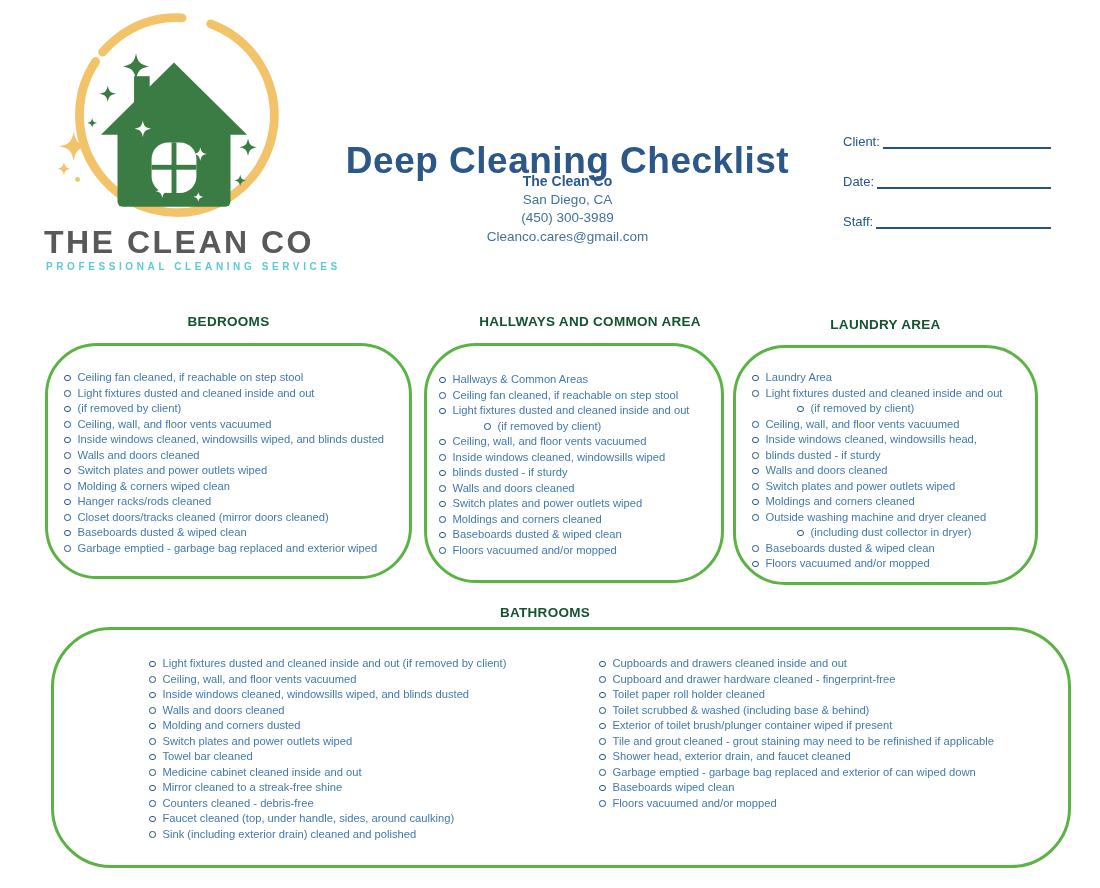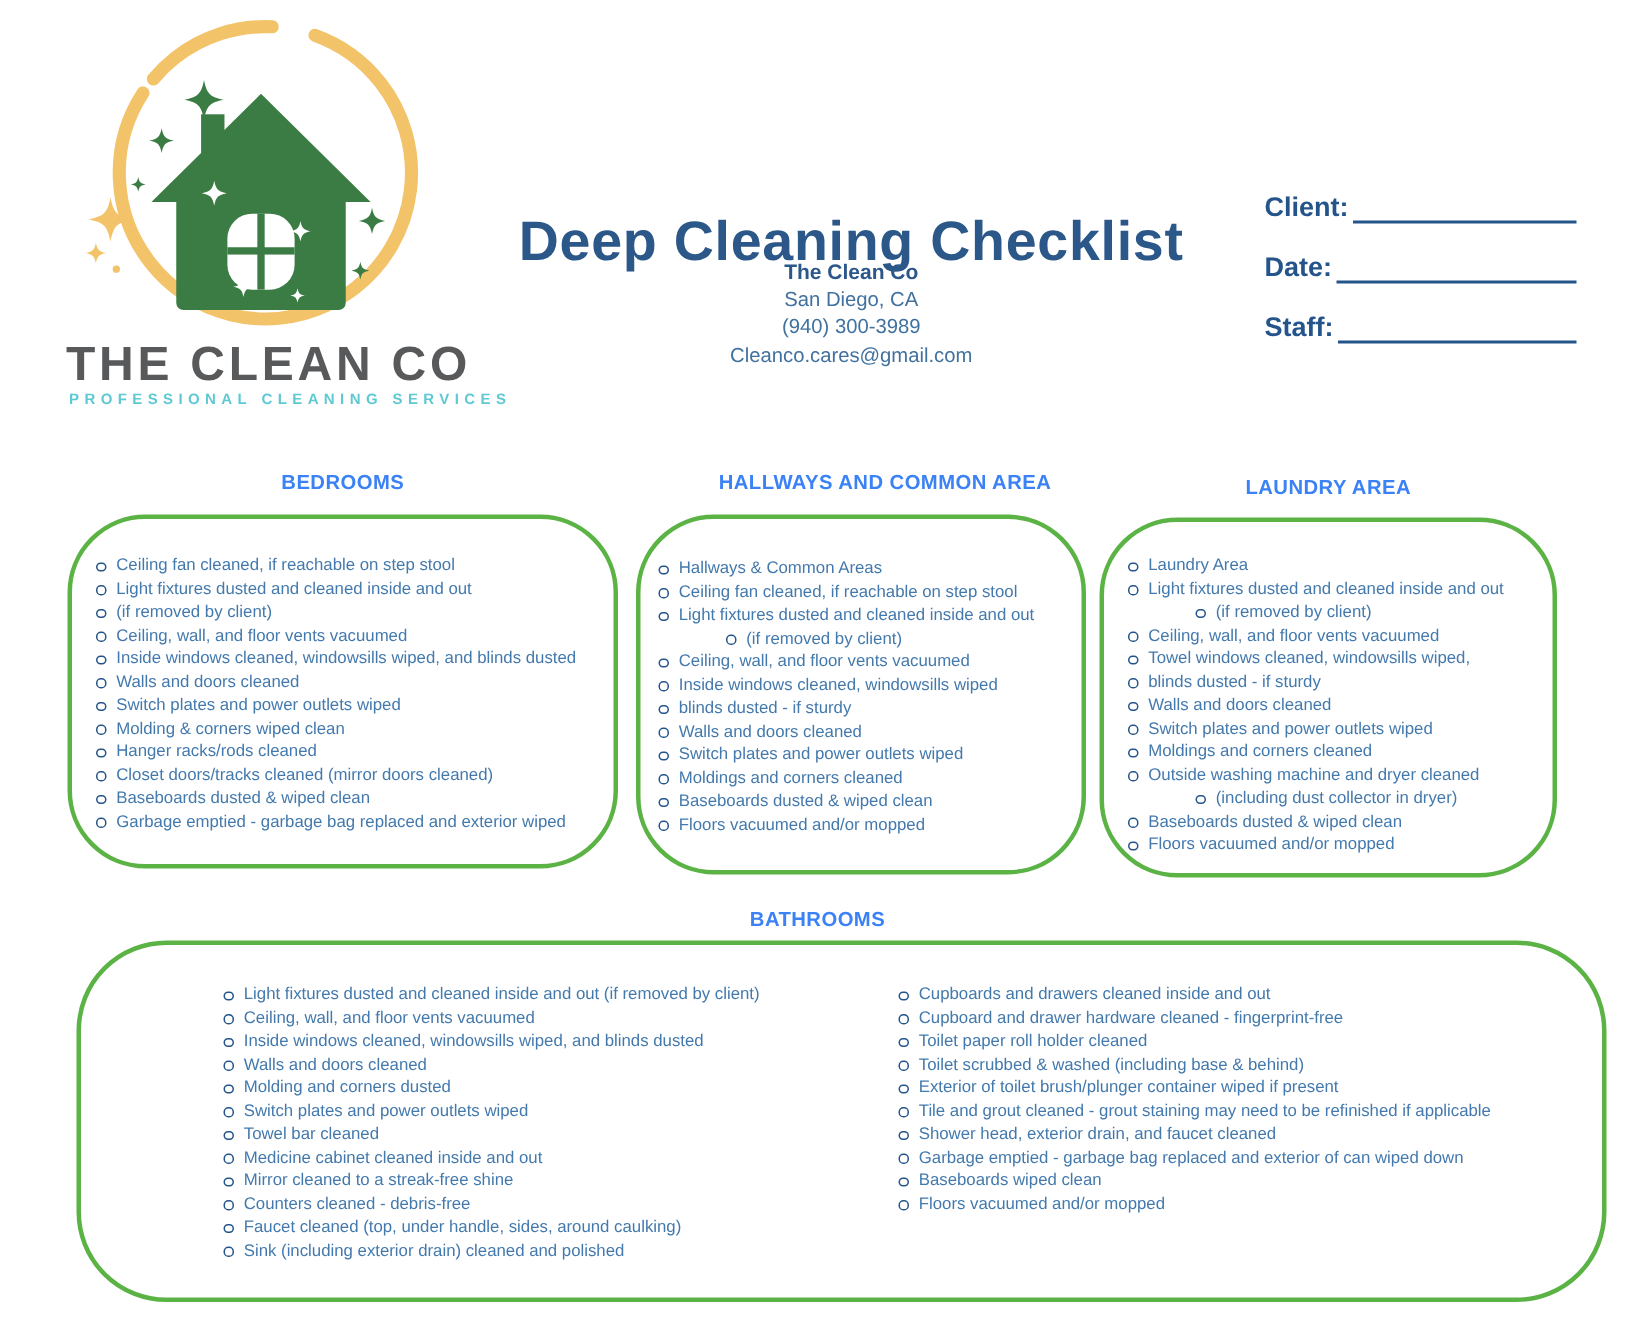--- a/index.html
+++ b/index.html
@@ -16,26 +16,26 @@
   
   .title{position:absolute;left:310px;top:116px;width:515px;text-align:center;
          font-size:37px;font-weight:bold;color:#2b5789;letter-spacing:0.5px;margin-top:24px;}
   .contact{position:absolute;left:385px;top:172px;width:365px;text-align:center;color:#41719f;
            font-size:13.5px;line-height:18.5px;}
   .contact .company{font-weight:bold;color:#2b5789;font-size:14px;}
 
   
   .fields{position:absolute;left:843px;top:130px;width:208px;}
   .field-row{display:flex;align-items:flex-end;margin-bottom:21px;height:19px;}
-  .field-label{font-size:18px;font-weight:bold;color:#24548a;white-space:nowrap;}
+  .field-label{font-size:13px;font-weight:normal;color:#24548a;white-space:nowrap;}
   .field-line{flex:1;border-bottom:2px solid #24548a;height:15px;margin-left:3px;}
 
   
   .sec-header{position:absolute;text-align:center;font-size:13.5px;font-weight:bold;
-              color:#3b82f6;letter-spacing:0.3px;}
+              color:#14532d;letter-spacing:0.3px;}
   .box{position:absolute;border:3.5px solid #5cb345;background:#ffffff;box-sizing:border-box;text-align:right;}
 
   #bedrooms-header{left:45px;top:314px;width:367px;}
   #hallways-header{left:440px;top:314px;width:300px;}
   #laundry-header{left:733px;top:317px;width:305px;}
   #bathrooms-header{left:35px;top:605px;width:1020px;}
 
   #bedrooms-box{left:45px;top:343px;width:367px;height:236px;border-radius:52px;padding:24px 10px 0 16px;}
   #hallways-box{left:424px;top:343px;width:300px;height:240px;border-radius:52px;padding:26px 6px 0 12px;}
   #laundry-box{left:733px;top:345px;width:305px;height:240px;border-radius:52px;padding:22px 6px 0 16px;}
@@ -88,21 +88,21 @@
     <use href="#spark" transform="translate(201,143) scale(0.9)" fill="#3b7c44"></use>
     <use href="#spark" transform="translate(193,177) scale(0.6)" fill="#3b7c44"></use>
   </svg>
   <div class="wordmark">THE CLEAN CO</div>
   <div class="tagline">PROFESSIONAL CLEANING SERVICES</div>
 
   <div class="title">Deep Cleaning Checklist</div>
   <div class="contact">
     <div class="company">The Clean Co</div>
     <div>San Diego, CA</div>
-    <div>(940) 300-3989</div>
+    <div>(450) 300-3989</div>
     <div>Cleanco.cares@gmail.com</div>
   </div>
 
   <div class="fields">
     <div class="field-row">
       <span class="field-label">Client:</span>
       <span class="field-line"></span>
     </div>
     <div class="field-row">
       <span class="field-label">Date:</span>
@@ -233,21 +233,21 @@
       <div class="li sub">
         <span class="bullet"></span>
         <span class="li-text">(if removed by client)</span>
       </div>
       <div class="li">
         <span class="bullet"></span>
         <span class="li-text">Ceiling, wall, and floor vents vacuumed</span>
       </div>
       <div class="li">
         <span class="bullet"></span>
-        <span class="li-text">Towel windows cleaned, windowsills wiped,</span>
+        <span class="li-text">Inside windows cleaned, windowsills head,</span>
       </div>
       <div class="li">
         <span class="bullet"></span>
         <span class="li-text">blinds dusted - if sturdy</span>
       </div>
       <div class="li">
         <span class="bullet"></span>
         <span class="li-text">Walls and doors cleaned</span>
       </div>
       <div class="li">

